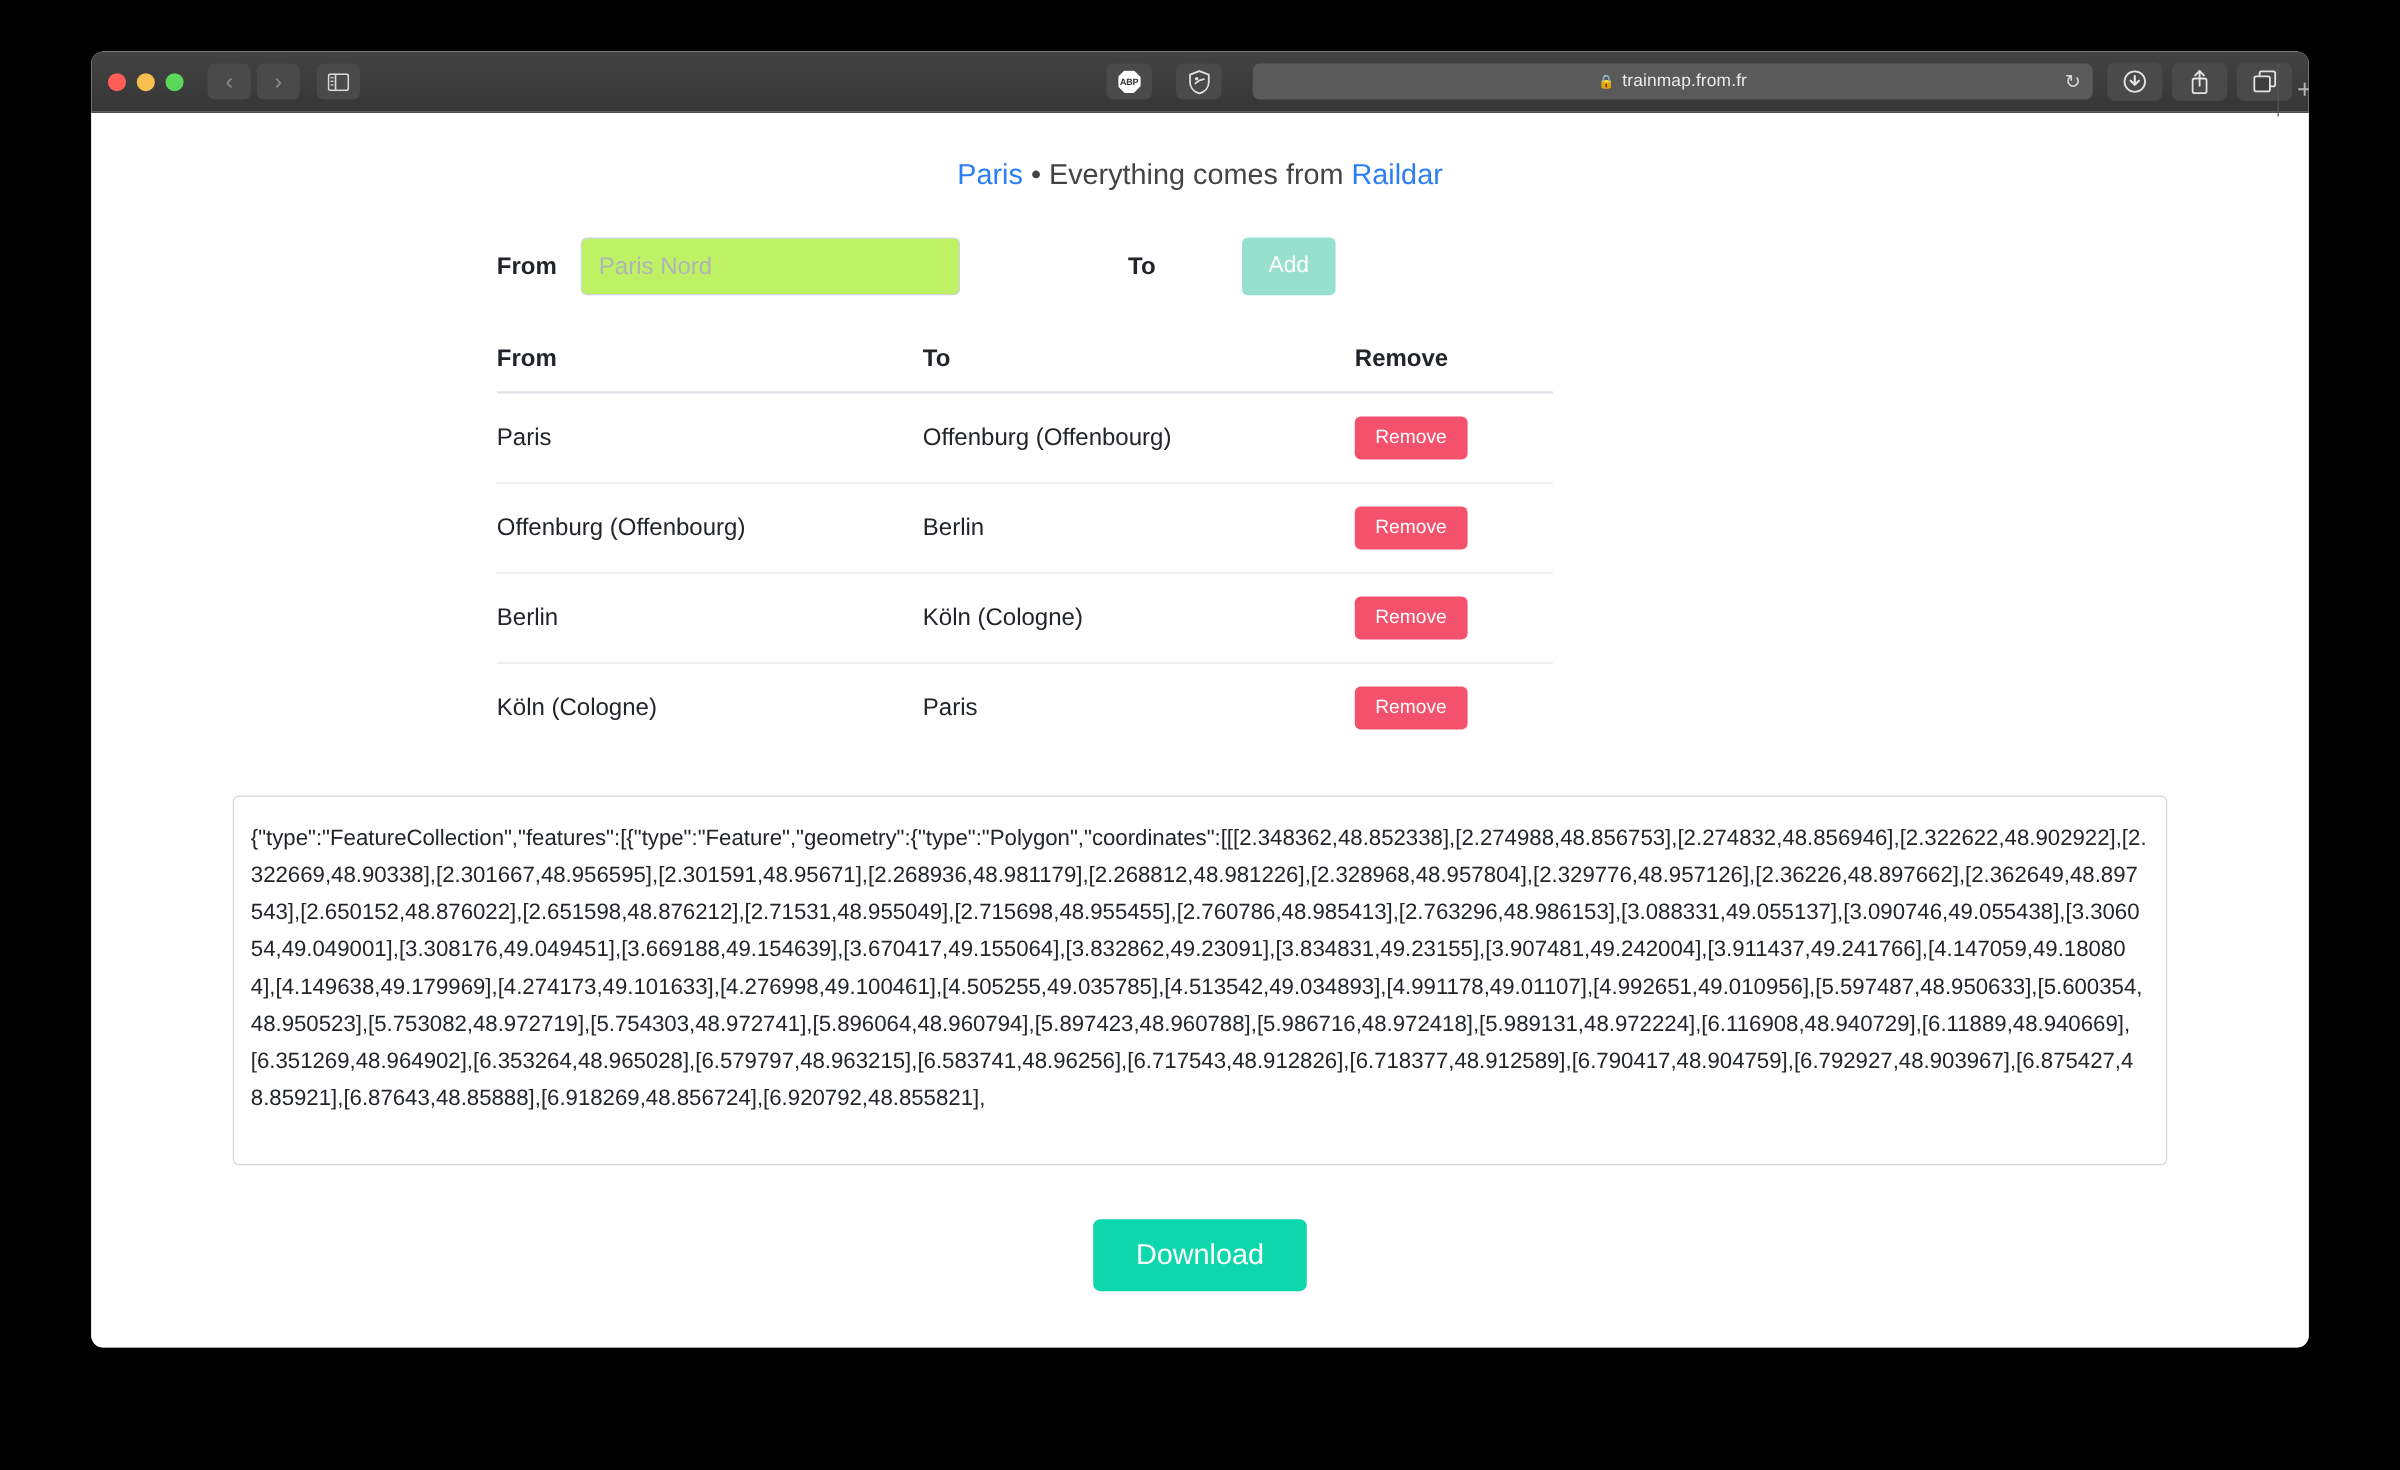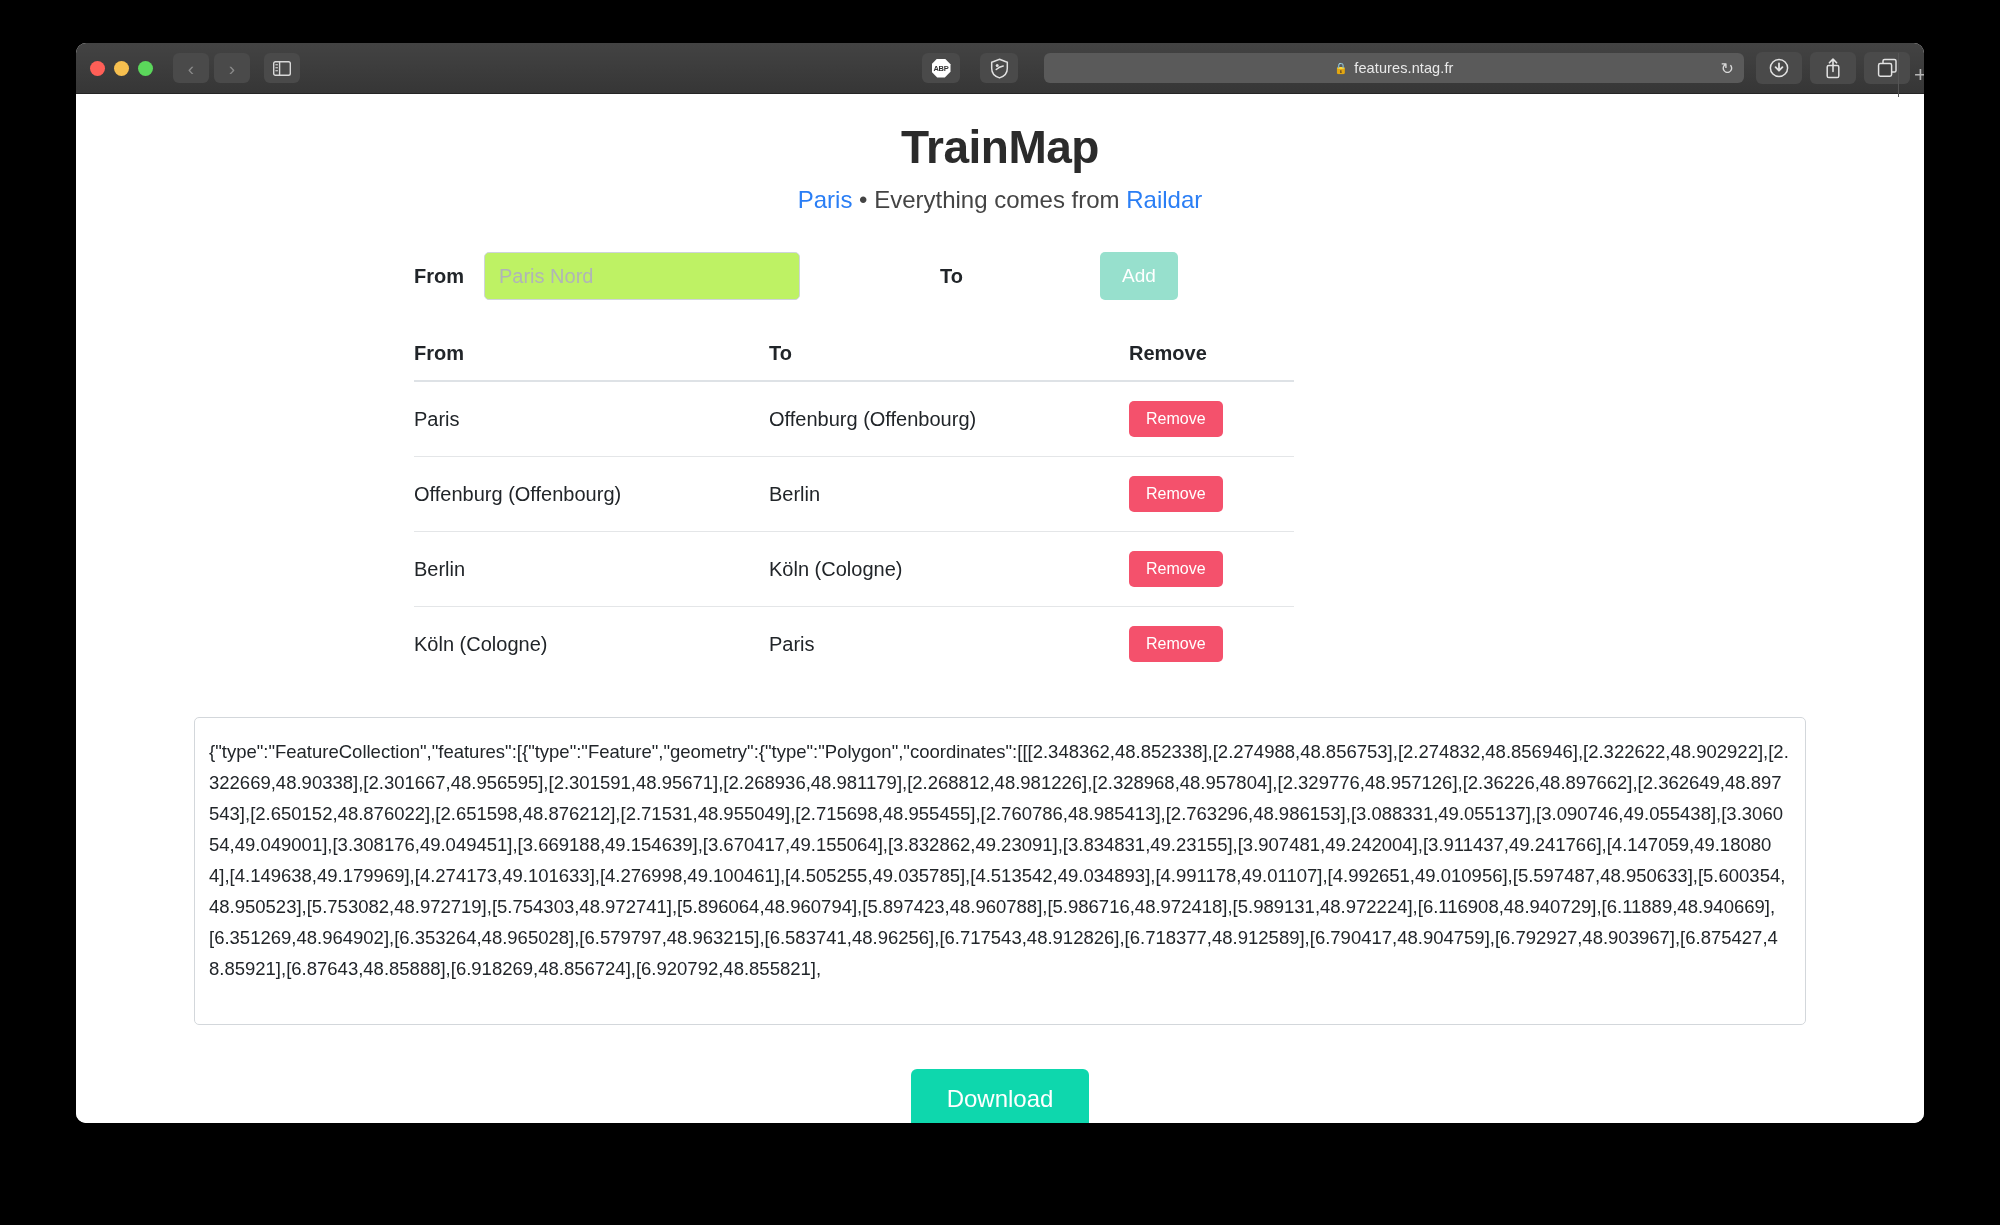--- a/index.html
+++ b/index.html
@@ -139,21 +139,21 @@
     padding: 0 14px;
     font-size: 20px;
     color: #495057;
     font-family: "Liberation Sans", sans-serif;
     outline: none;
     background: #bef264;
   }
   .text-input::placeholder { color: #b0b4b8; }
   .gap-to { margin-left: 140px; }
   .add-btn {
-    margin-left: 117px;
+    margin-left: 52px;
     width: 78px; height: 48px;
     border: none; border-radius: 5px;
     background: #97e0cd;
     color: #fff;
     font-size: 19px;
     font-family: "Liberation Sans", sans-serif;
     cursor: default;
   }
 
   
@@ -263,21 +263,21 @@
         <svg width="19" height="21" viewBox="0 0 19 21">
           <path d="M9.5 1.2 L17.3 4.2 V10.5 C17.3 15.2 13.8 18.6 9.5 19.9 C5.2 18.6 1.7 15.2 1.7 10.5 V4.2 Z" fill="none" stroke="#e0e0e0" stroke-width="1.5"></path>
           <path d="M6.2 11.5 C8 9.8 10.8 8.4 13.2 8.0" fill="none" stroke="#e0e0e0" stroke-width="1.5" stroke-linecap="round"></path>
           <circle cx="7.2" cy="7.6" r="1.5" fill="#e0e0e0"></circle>
         </svg>
       </div>
 
       <div class="url-bar">
         <span class="url-text">
           <span class="lock">🔒</span>
-          <span>features.ntag.fr</span>
+          <span>trainmap.from.fr</span>
         </span>
         <span class="reload">↻</span>
       </div>
     </div>
 
     <div class="toolbar-right">
       <div class="tb-btn">
         <svg width="20" height="20" viewBox="0 0 20 20">
           <circle cx="10" cy="10" r="8.6" fill="none" stroke="#e2e2e2" stroke-width="1.5"></circle>
           <path d="M10 5.3 V12.4 M6.6 9.2 L10 12.7 L13.4 9.2" fill="none" stroke="#e2e2e2" stroke-width="1.8" stroke-linecap="round" stroke-linejoin="round"></path>
@@ -295,21 +295,20 @@
           <rect x="1.6" y="5.6" width="13" height="12.6" rx="1.6" fill="#3e3e3e" stroke="#e2e2e2" stroke-width="1.5"></rect>
         </svg>
       </div>
     </div>
 
     <div class="newtab">+</div>
   </div>
 
   <div class="page">
 
-    <h1 class="title">TrainMap</h1>
     <div class="subtitle">
       <a href="#">Paris</a>
       <span class="bullet">•</span>
       <span>Everything comes from</span>
       <a href="#">Raildar</a>
     </div>
 
     <div class="container">
 
       <div class="form-row">

